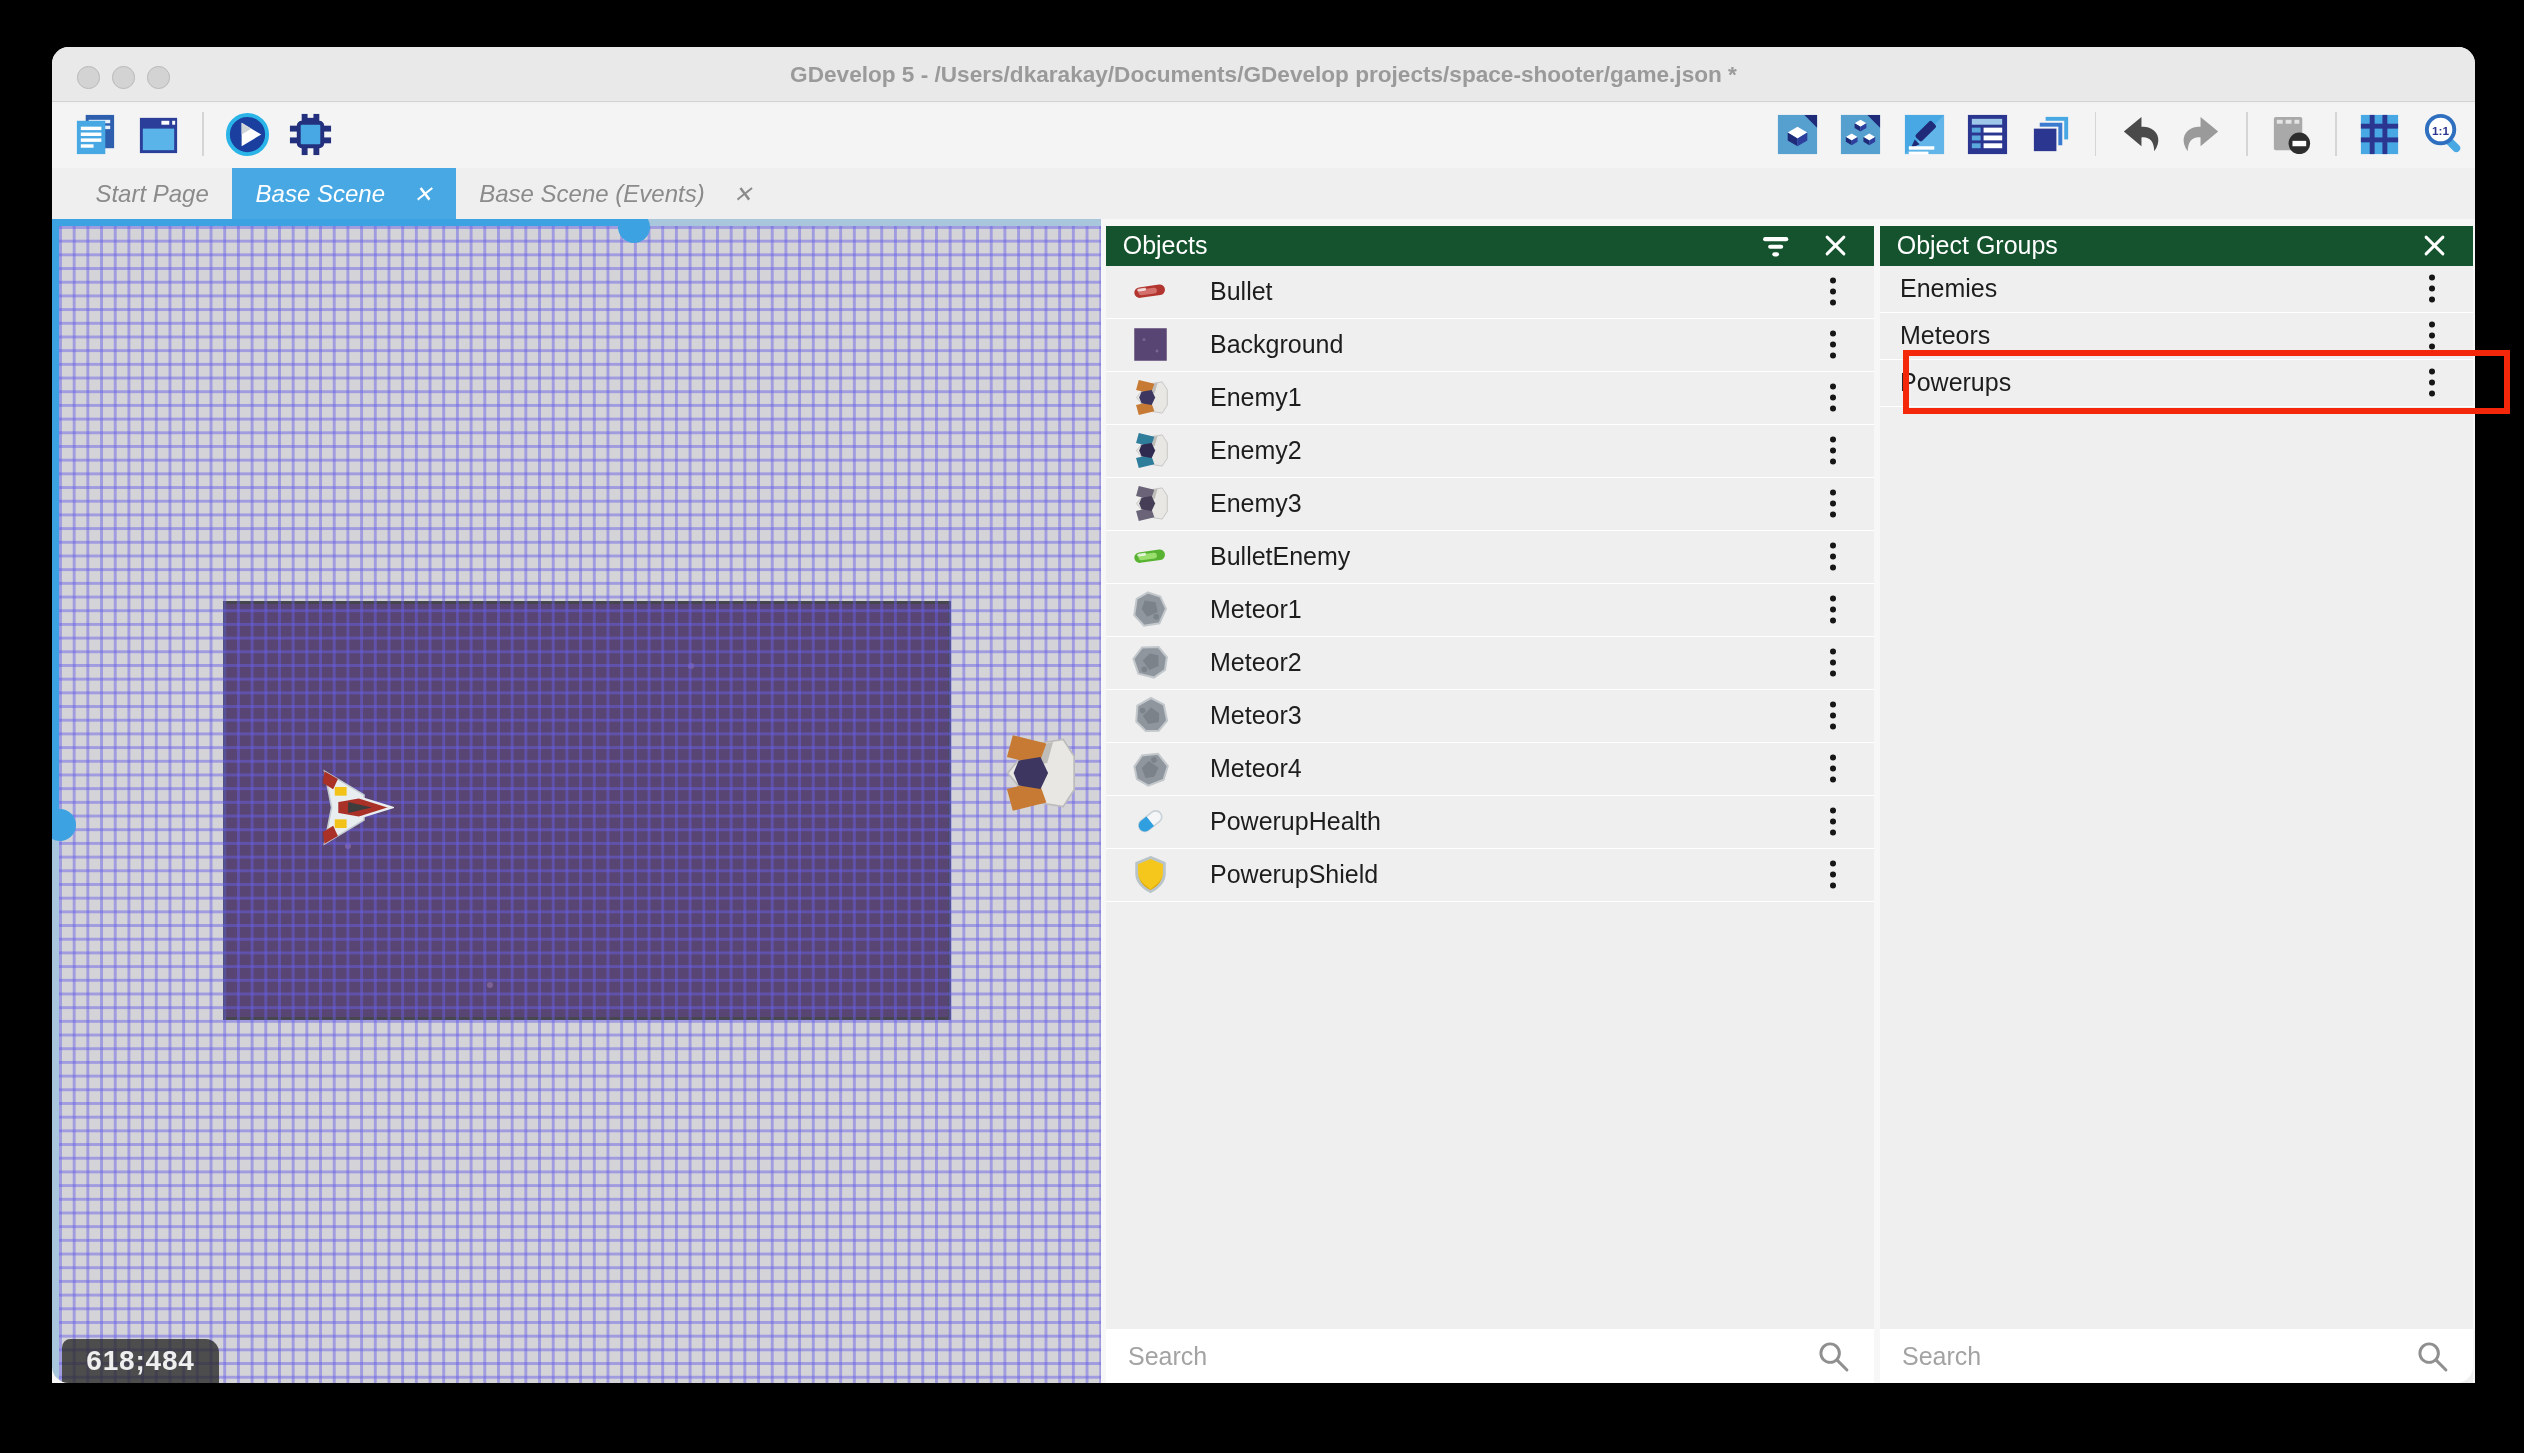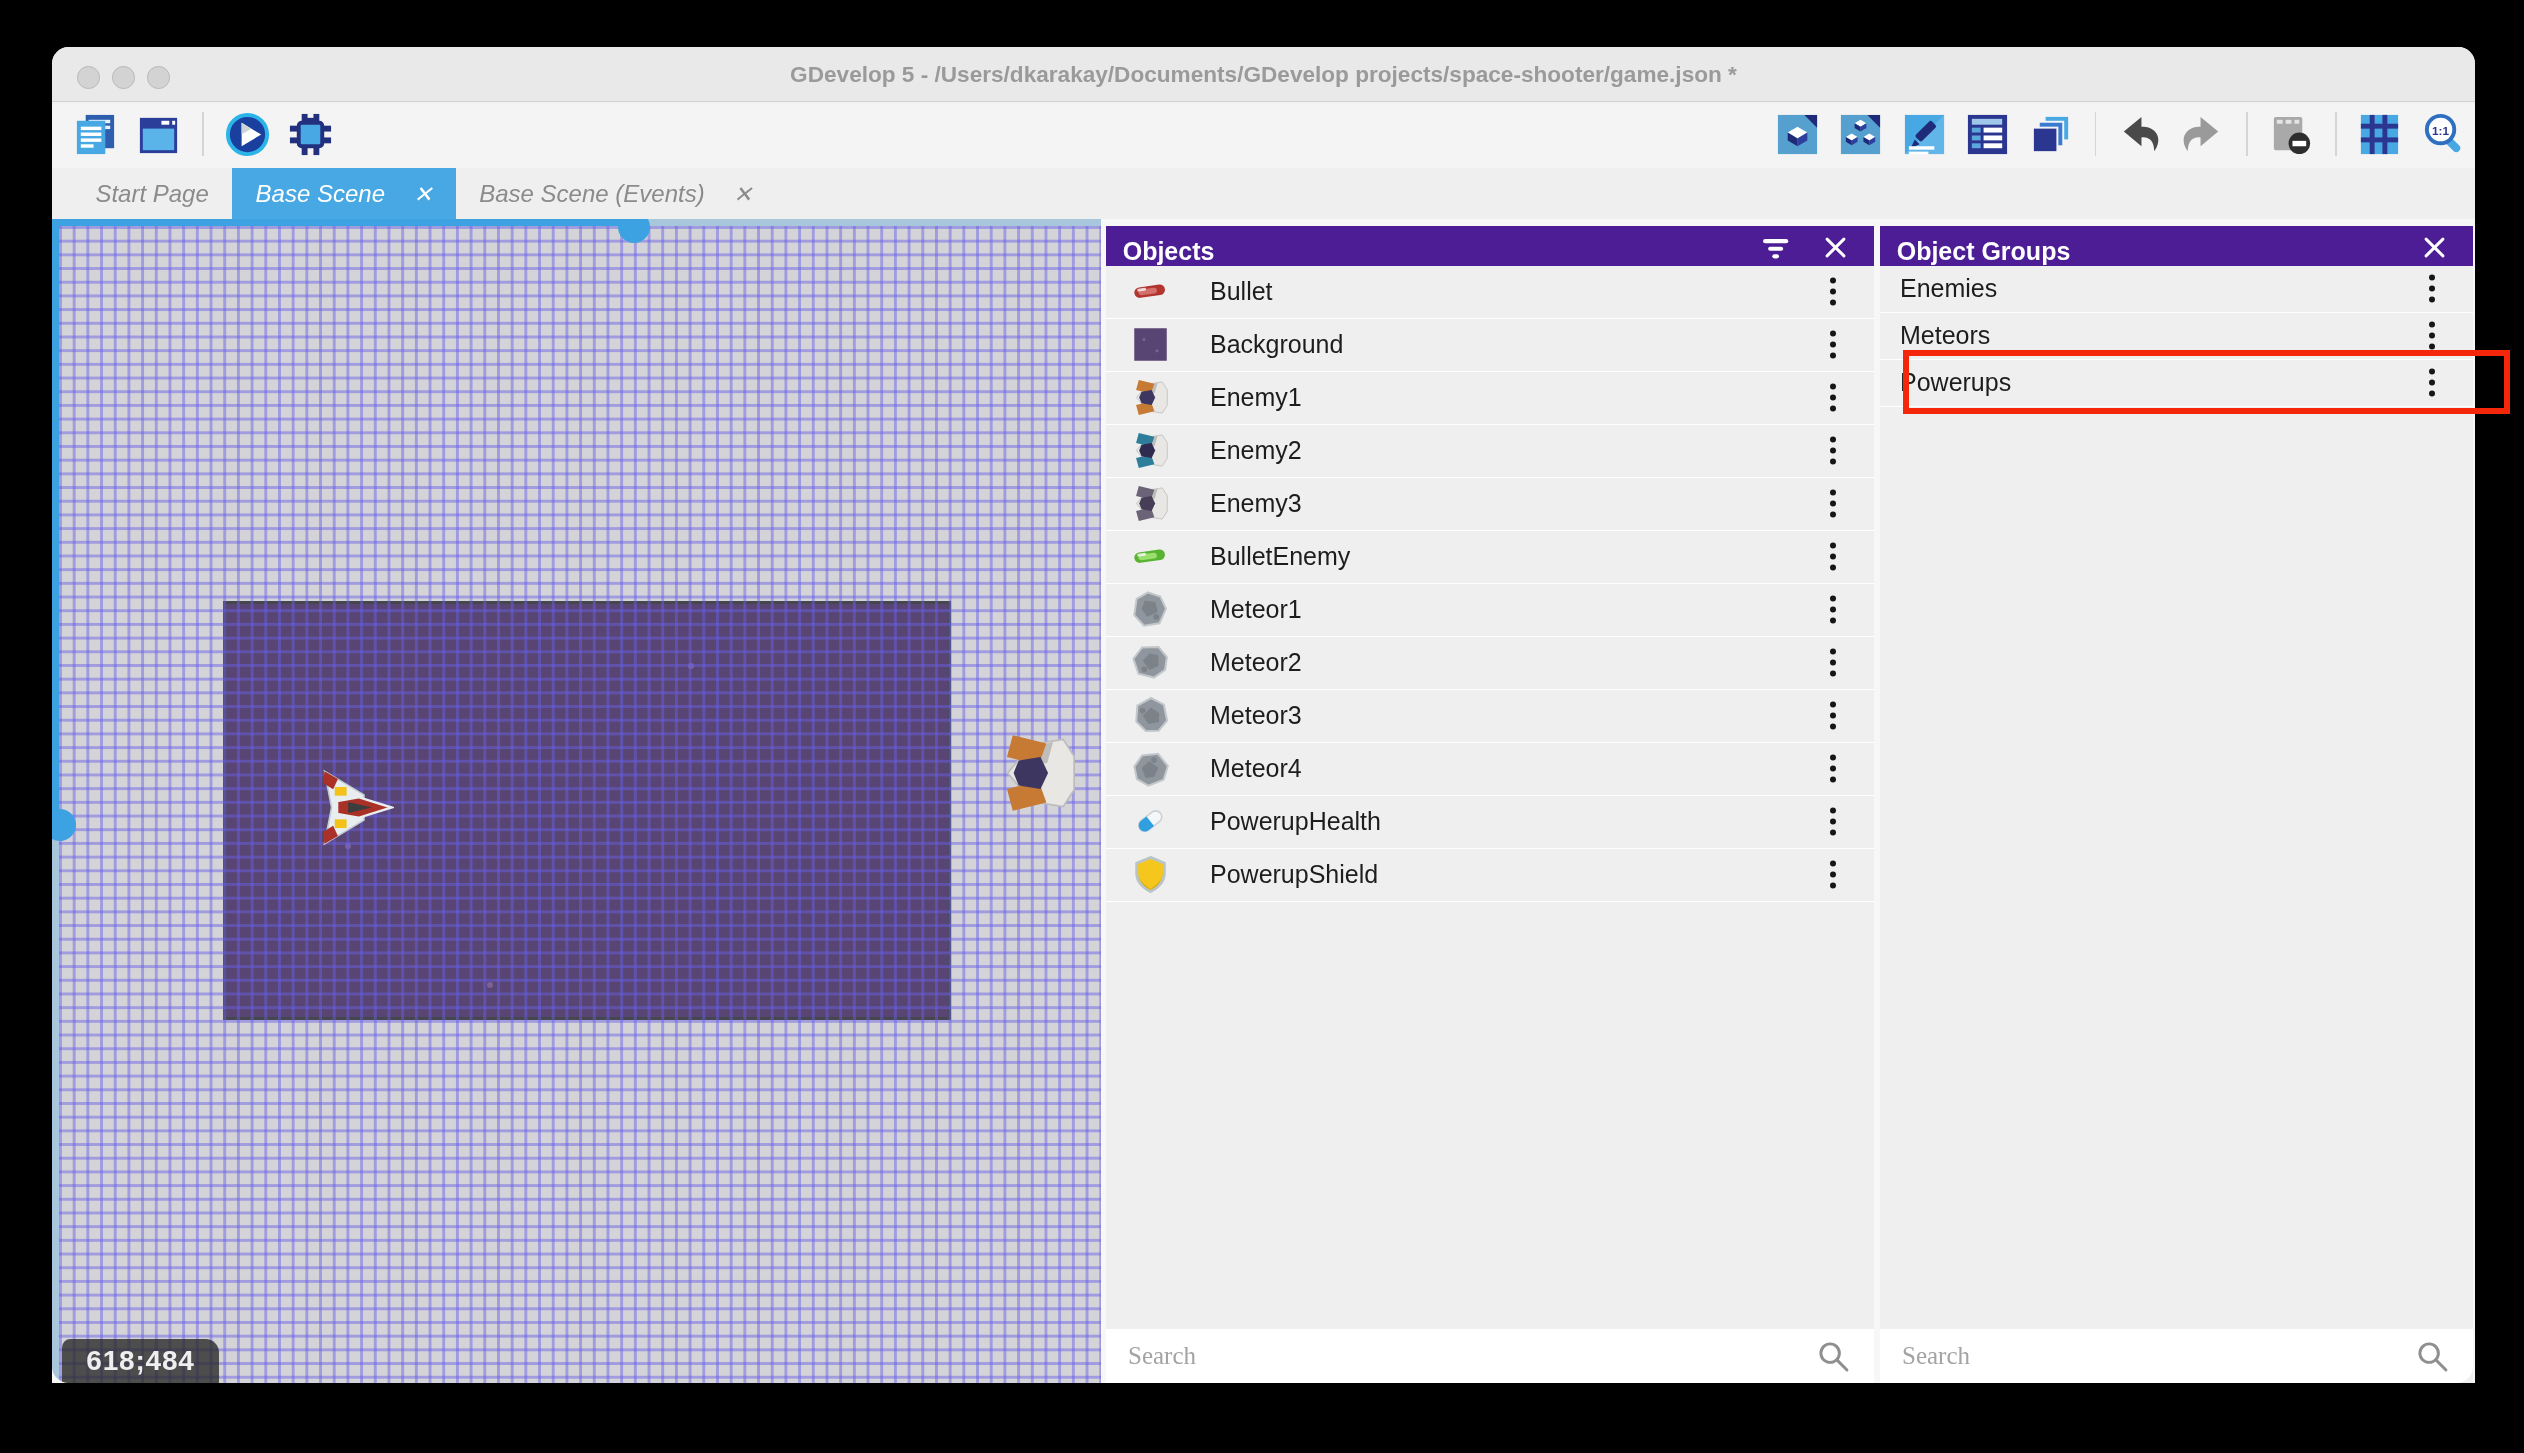--- a/index.html
+++ b/index.html
@@ -55,42 +55,42 @@
   .vthumb { position:absolute; left:-8.4px; top:590px; width:32px; height:32px; border-radius:50%; background:#3da2e2; cursor:grab; }
   .coord-badge { position:absolute; left:10px; bottom:0; width:157px; height:44px;
                  background:rgba(42,42,42,.80); color:#efefef; font-size:28px; font-weight:700;
                  display:flex; align-items:center; justify-content:center;
                  border-radius:8.4px 13.4px 0 0; letter-spacing:0.8px; }
 
   
   .panel { position:absolute; top:6.7px; bottom:0; background:#efefef; }
   .objects-panel { left:1054px; width:768px; }
   .groups-panel  { left:1828px; width:593px; }
-  .panel-header { height:40px; background:#4c1d95; color:#fff; display:flex; align-items:flex-end;
-                  padding:0 20px 0 16.7px;font-weight:bold; }
+  .panel-header { height:40px; background:#14532d; color:#fff; display:flex; align-items:center;
+                  padding:0 20px 0 16.7px; }
   .panel-title { font-size:25px; flex:1; }
   .ph-icon { width:37px; height:37px; display:flex; align-items:center; justify-content:center; cursor:pointer; margin-left:22px; }
   .row { position:relative; height:53px; border-bottom:1.7px solid #fff; display:flex; align-items:center; }
   .groups-panel .row { height:47px; }
   .obj-icon { width:39px; height:39px; margin-left:25px; flex:0 0 39px; }
   .obj-icon svg { width:39px; height:39px; }
   .row-label { margin-left:40px; font-size:25px; color:#1d1d1d; }
   .groups-panel .row-label { margin-left:20px; }
   .kebab { position:absolute; right:37px; top:50%; transform:translateY(-50%); width:6.7px; height:33px; cursor:pointer; }
   .kebab i { position:absolute; left:0; width:5.9px; height:5.9px; border-radius:50%; background:#161616; }
   .kebab i:nth-child(1){top:2.5px;} .kebab i:nth-child(2){top:13.4px;} .kebab i:nth-child(3){top:24px;}
   .add-row { position:relative; height:53px; display:flex; align-items:center; justify-content:center;
              font-size:25px; color:#8a8a8a; cursor:pointer; }
   .add-plus { position:absolute; right:30px; top:50%; transform:translateY(-50%); width:33px; height:33px; }
   .add-plus::before { content:""; position:absolute; left:0; right:0; top:14.2px; height:4.2px; background:#2b2b2b; }
   .add-plus::after  { content:""; position:absolute; top:0; bottom:0; left:14.2px; width:4.2px; background:#2b2b2b; }
   .searchbar { position:absolute; left:0; right:0; bottom:0; height:54px; background:#fff;
                display:flex; align-items:center; }
   .searchbar input { flex:1; border:none; outline:none; background:transparent;
-                     font-size:25px; color:#1d4ed8; padding-left:22px; font-family:Liberation Serif, serif; }
+                     font-size:25px; color:#1d4ed8; padding-left:22px; font-family:Liberation Sans, sans-serif; }
   .searchbar input::placeholder { color:#a3a3a3; }
   .searchbar svg { width:37px; height:37px; margin-right:22px; flex:0 0 37px; }
   .groups-panel .searchbar { border-bottom-right-radius:16.7px; }
   .annotation-box { position:absolute; left:23.4px; right:-37px; top:-10px; bottom:-8.4px;
                     border:6.7px solid #f5270b; pointer-events:none; z-index:6; }
 </style>
 </head>
 <body>
 
 <div class="window">

